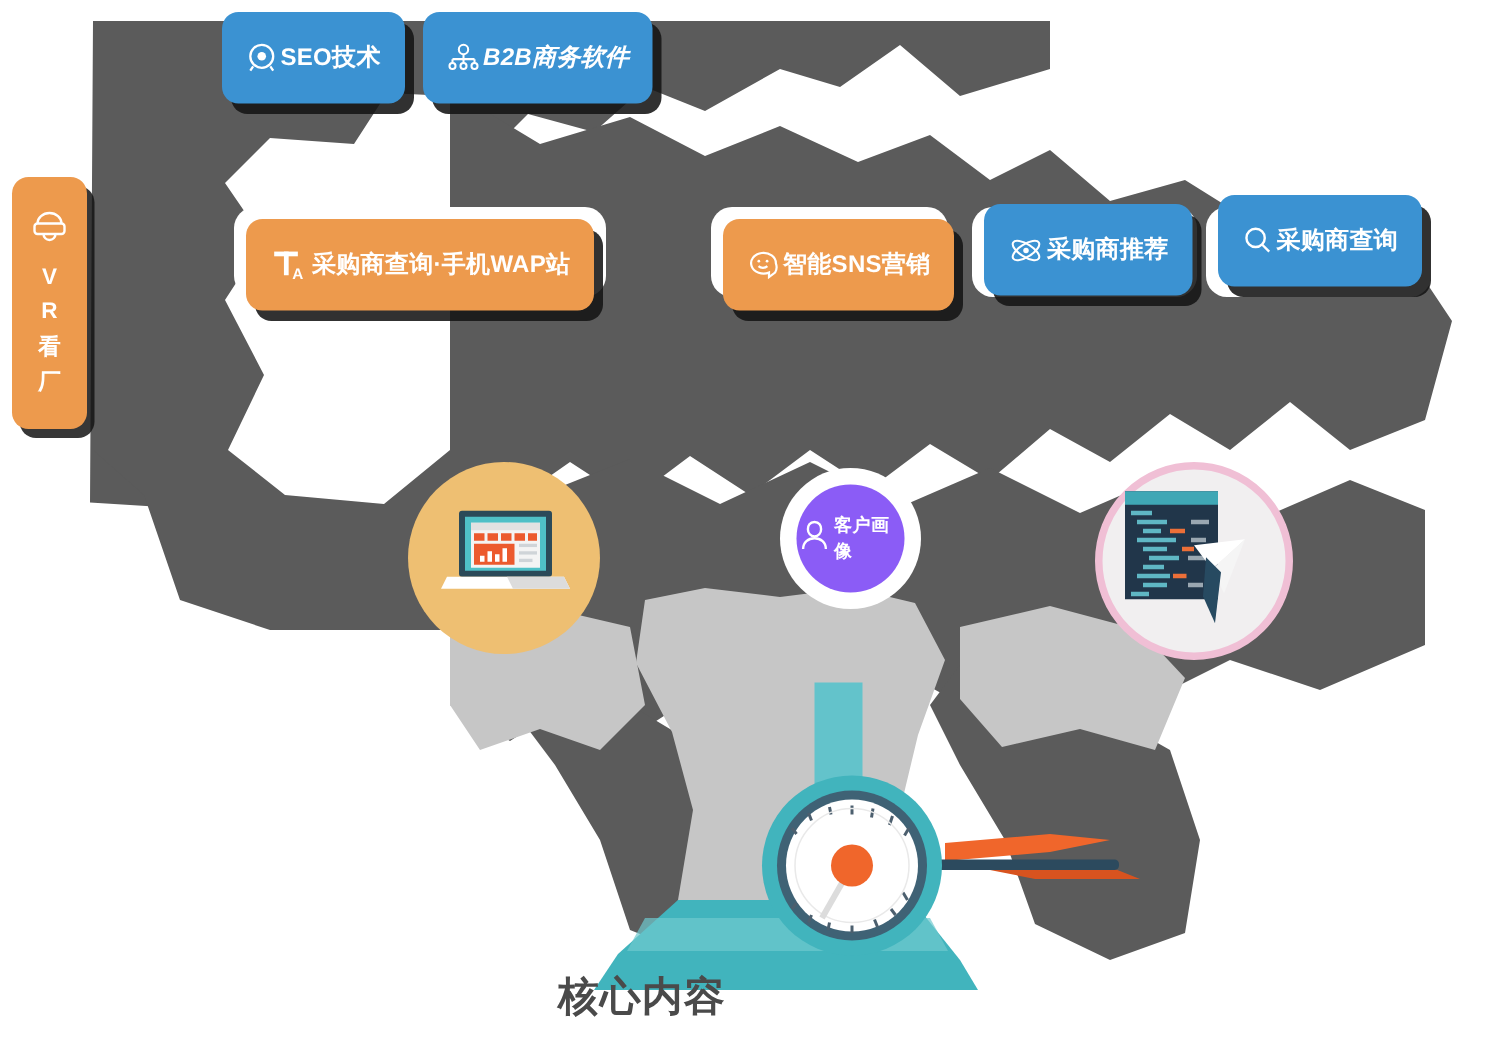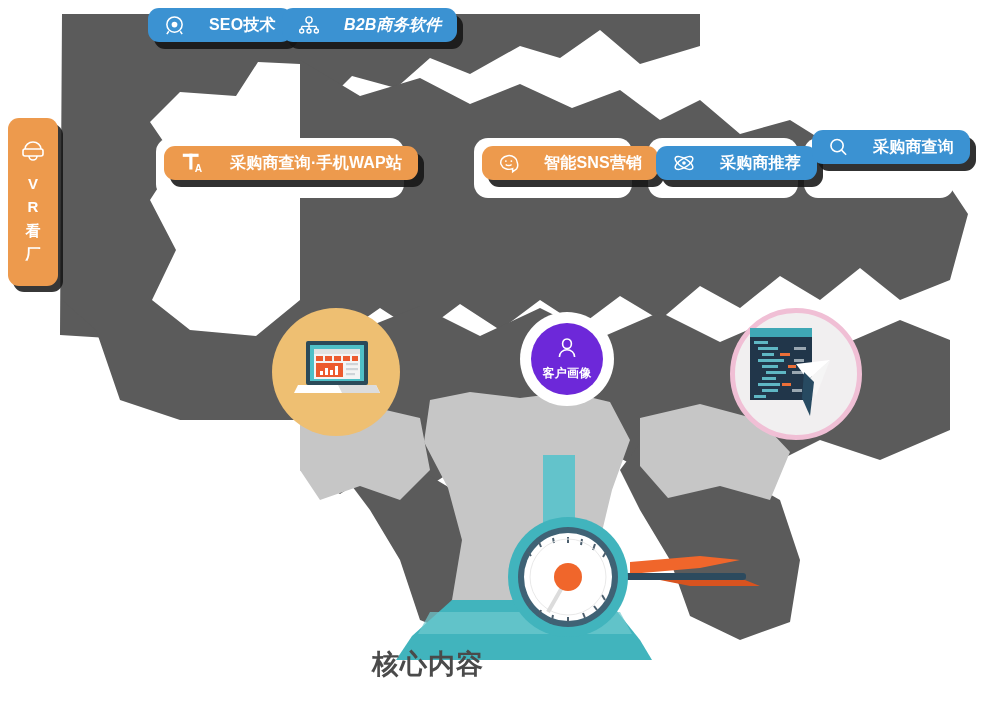--- a/index.html
+++ b/index.html
@@ -6,25 +6,25 @@
   body{
     width:1000px;height:708px;overflow:hidden;position:relative;
     font-family:"Liberation Sans","DejaVu Sans",sans-serif;
     -webkit-font-smoothing:antialiased;
   }
   #stage{position:absolute;inset:0;width:1000px;height:708px;}
   #treeSvg{position:absolute;left:0;top:0;width:1000px;height:708px;}
 
   
   .pill{
-    position:absolute;display:flex;align-items:center;gap:24px;
+    position:absolute;display:flex;align-items:center;gap:2px;
     border-radius:11px;color:#ffffff;font-weight:bold;
     box-shadow:6px 7px 0 rgba(20,20,20,.88);
     white-space:nowrap;line-height:1;
-    padding:0 16px;height:34px;box-sizing:border-box;
+    padding:0 16px;height:61px;box-sizing:border-box;
   }
   .pill.blue{background:#3b92d2;}
   .pill.orange{background:#ed9a4d;}
   .pill .lbl{font-size:16px;letter-spacing:.2px;}
   .pill .ico{display:flex;align-items:center;justify-content:center;flex:0 0 auto;}
   .pill .ico svg{display:block;}
 
   
   .halo{position:absolute;border-radius:14px;background:#ffffff;}
 
@@ -35,22 +35,22 @@
     box-shadow:5px 6px 0 rgba(20,20,20,.85);
     display:flex;flex-direction:column;align-items:center;
     justify-content:flex-start;padding-top:22px;box-sizing:border-box;
   }
   #vr .vrtxt{font-size:15px;font-weight:bold;line-height:1.55;text-align:center;}
 
   
   .circ{position:absolute;border-radius:50%;}
   #circ-laptop{left:272px;top:308px;width:128px;height:128px;background:#eebf72;}
   #circ-code{left:730px;top:308px;width:132px;height:132px;background:#f1eff0;border:5px solid #f0bfd5;box-sizing:border-box;}
-  #circ-portrait{left:531px;top:323px;width:72px;height:72px;background:#6d28d9;
-    display:flex;flex-direction:column;align-items:center;justify-content:center;gap:1px;}
+  #circ-portrait{left:531px;top:323px;width:72px;height:72px;background:#8b5cf6;
+    display:flex;flex-direction:row;align-items:center;justify-content:center;gap:1px;}
   #circ-portrait .cp-label{color:#fff;font-size:12px;font-weight:bold;letter-spacing:.3px;}
 
   
   #caption{position:absolute;left:0;top:650px;width:856px;text-align:center;
     line-height:1.08;}
   #caption .l1{font-size:27px;font-weight:bold;color:#4a4a4a;letter-spacing:1px;display:block;}
   #caption .l2{font-size:27px;font-weight:bold;color:#2f7cb8;letter-spacing:1px;display:block;}
 </style>
 </head>
 <body>
@@ -191,21 +191,21 @@
       <svg width="22" height="21" viewBox="0 0 24 22" fill="none" stroke="#fff" stroke-width="1.6">
         <path d="M21 10 a9 7.5 0 1 0 -5 6.6 L16 20 l4.4 -3.3 A7.6 7.6 0 0 0 21 10 Z"></path>
         <circle cx="8.6" cy="8.4" r="1" fill="#fff" stroke="none"></circle>
         <circle cx="14.6" cy="8.4" r="1" fill="#fff" stroke="none"></circle>
         <path d="M8.4 12 a4 3 0 0 0 6.4 0"></path>
       </svg>
     </span>
     <span class="lbl">智能SNS营销</span>
   </div>
 
-  <div class="pill blue" id="p-recommend" style="left:656px;top:146px;">
+  <div class="pill blue" id="p-recommend" style="left:656px;top:136px;">
     <span class="ico">
       <svg width="24" height="22" viewBox="0 0 26 24" fill="none" stroke="#fff" stroke-width="1.5">
         <ellipse cx="13" cy="12" rx="11" ry="4.6" transform="rotate(32 13 12)"></ellipse>
         <ellipse cx="13" cy="12" rx="11" ry="4.6" transform="rotate(-32 13 12)"></ellipse>
         <circle cx="13" cy="12" r="2" fill="#fff" stroke="none"></circle>
       </svg>
     </span>
     <span class="lbl">采购商推荐</span>
   </div>
 

